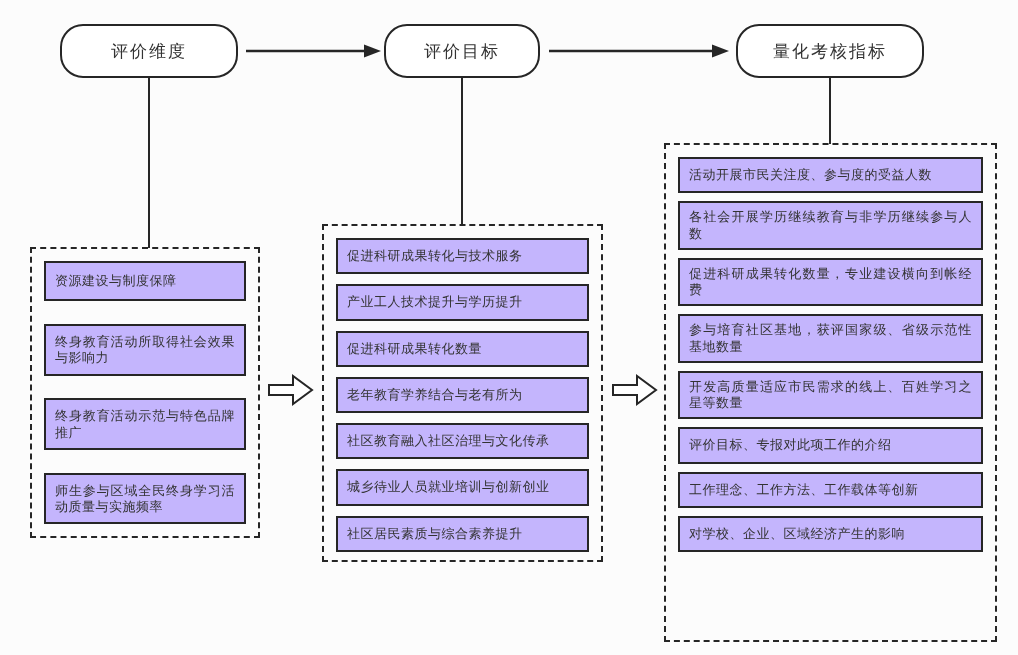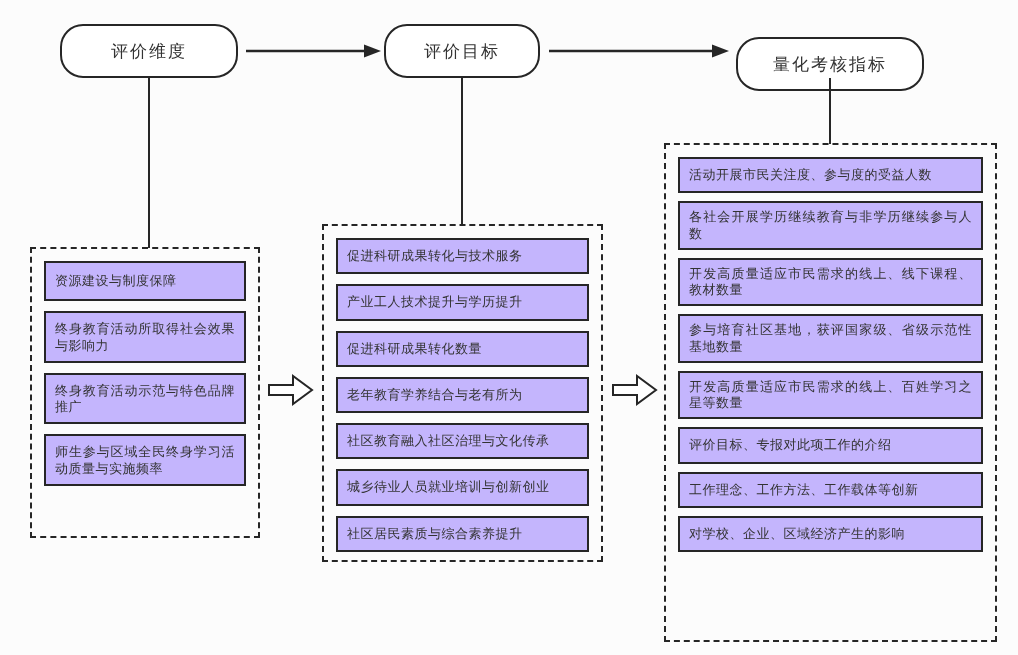--- a/index.html
+++ b/index.html
@@ -47,21 +47,21 @@
   }
 
   .dashed-container {
     position: absolute;
     border: 2px dashed #262626;
     background: transparent;
     display: flex;
     flex-direction: column;
     padding: 12px;
   }
-  .dashed-container.col-dimension { gap: 10px; }
+  .dashed-container.col-dimension { gap: 10px; justify-content: space-between; }
   .dashed-container.col-goal      { gap: 10px; font-family: Liberation Serif, serif; }
   .dashed-container.col-indicator { gap: 8px; }
 
   .item-box {
     border: 2px solid #262626;
     background: #c4b5fd;
     font-size: 13px;
     line-height: 1.25;
     padding: 8px 9px 7px 9px;
     letter-spacing: 0.5px;
@@ -78,21 +78,21 @@
 <body>
 
 <div class="canvas">
 
   <div class="hbox" style="left:60px; top:24px; width:178px; height:54px;">
     <span>评价维度</span>
   </div>
   <div class="hbox" style="left:384px; top:24px; width:156px; height:54px;">
     <span>评价目标</span>
   </div>
-  <div class="hbox" style="left:736px; top:24px; width:188px; height:54px;margin-top:13px;">
+  <div class="hbox" style="left:736px; top:24px; width:188px; height:54px;">
     <span>量化考核指标</span>
   </div>
 
   <svg class="arrow-svg" style="left:246px; top:40px;" width="136" height="22" viewBox="0 0 136 22">
     <line x1="0" y1="11" x2="119" y2="11" stroke="#262626" stroke-width="2.5"></line>
     <polygon points="118,4.5 135,11 118,17.5" fill="#262626"></polygon>
   </svg>
   <svg class="arrow-svg" style="left:549px; top:40px;" width="182" height="22" viewBox="0 0 182 22">
     <line x1="0" y1="11" x2="164" y2="11" stroke="#262626" stroke-width="2.5"></line>
     <polygon points="163,4.5 180,11 163,17.5" fill="#262626"></polygon>
@@ -122,21 +122,21 @@
     <div class="item-box">促进科研成果转化数量</div>
     <div class="item-box">老年教育学养结合与老有所为</div>
     <div class="item-box">社区教育融入社区治理与文化传承</div>
     <div class="item-box">城乡待业人员就业培训与创新创业</div>
     <div class="item-box">社区居民素质与综合素养提升</div>
   </div>
 
   <div class="dashed-container col-indicator" style="left:664px; top:143px; width:333px; height:499px;">
     <div class="item-box single">活动开展市民关注度、参与度的受益人数</div>
     <div class="item-box">各社会开展学历继续教育与非学历继续参与人数</div>
-    <div class="item-box">开发高质量适应市民需求的线上、线下课程、教材数量</div>
+    <div class="item-box">促进科研成果转化数量，专业建设横向到帐经费</div>
     <div class="item-box">参与培育社区基地，获评国家级、省级示范性基地数量</div>
     <div class="item-box">开发高质量适应市民需求的线上、百姓学习之星等数量</div>
     <div class="item-box single">评价目标、专报对此项工作的介绍</div>
     <div class="item-box single">工作理念、工作方法、工作载体等创新</div>
     <div class="item-box single">对学校、企业、区域经济产生的影响</div>
   </div>
 
 </div>
 
 </body></html>

